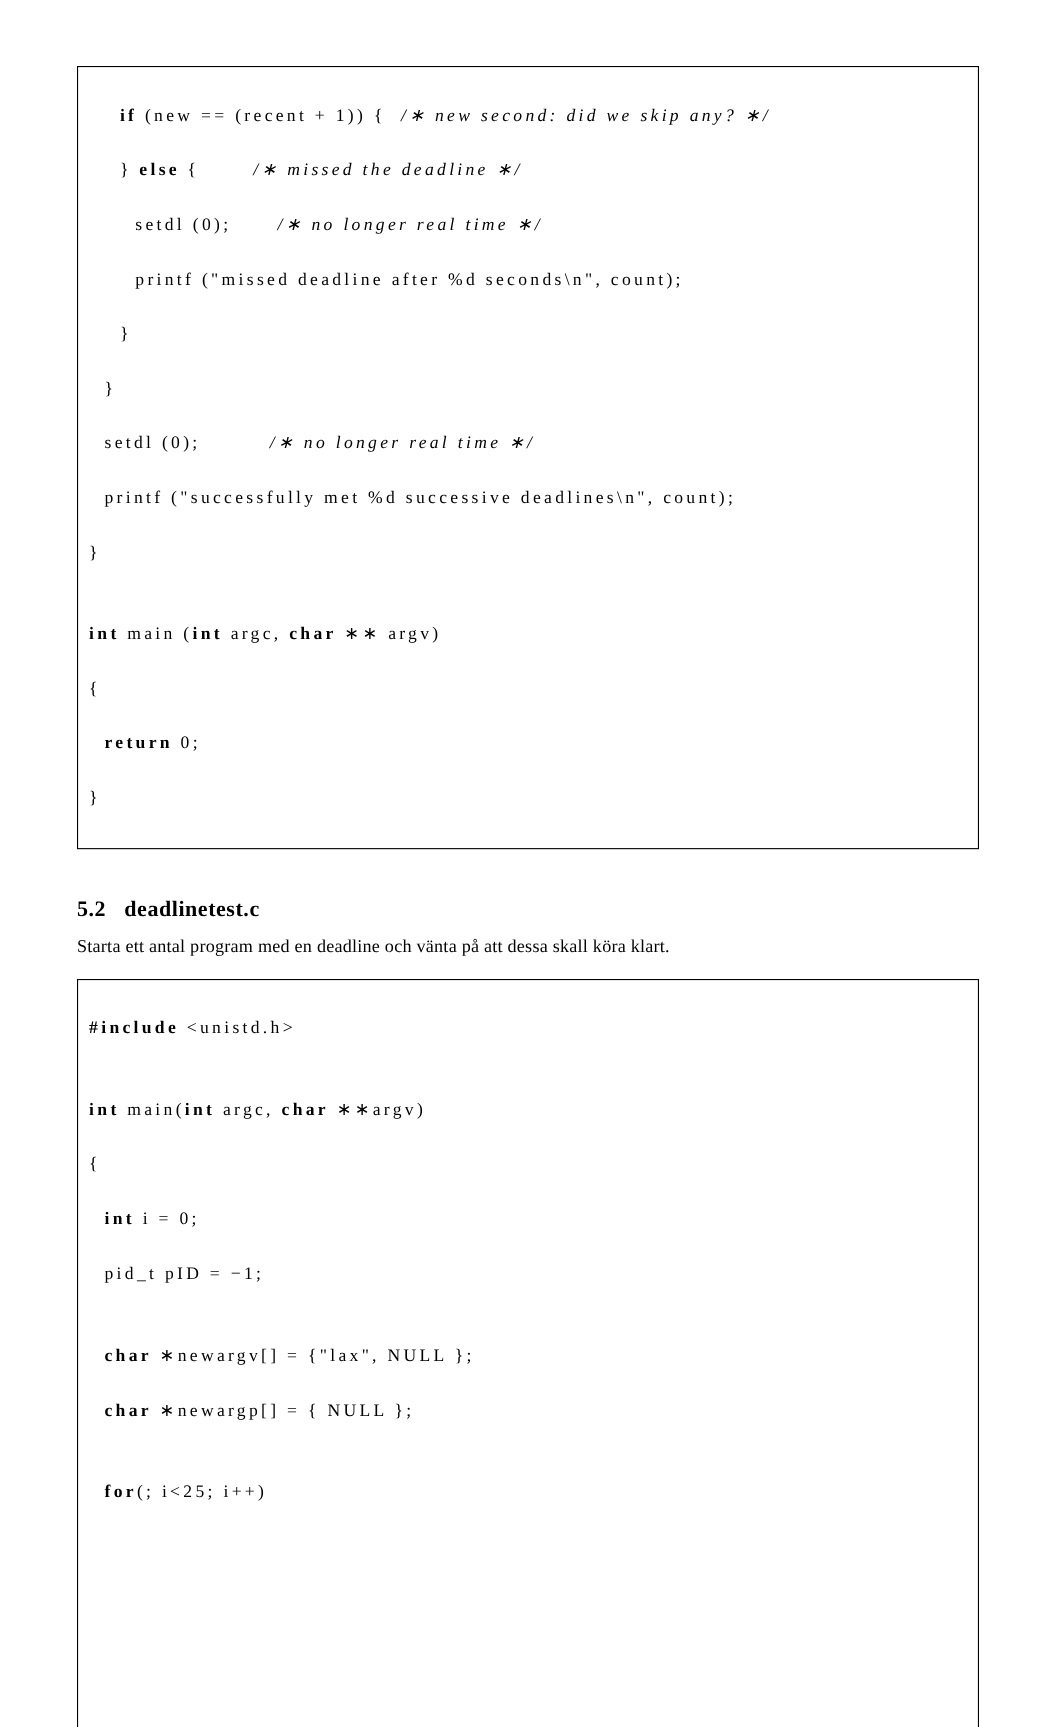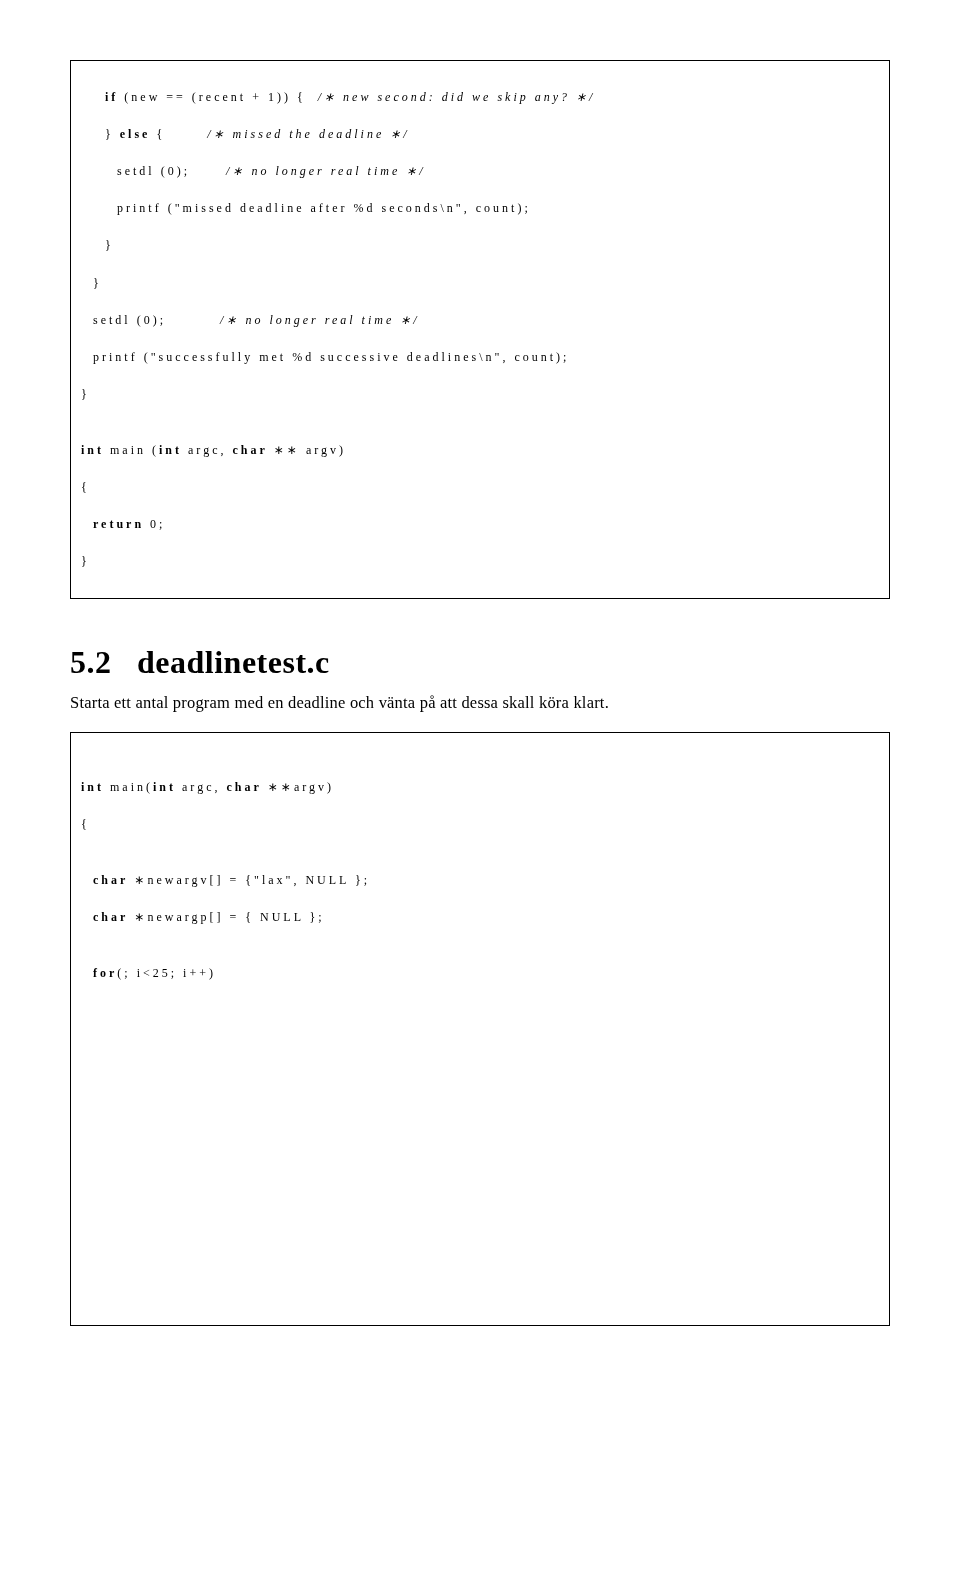--- a/index.html
+++ b/index.html
@@ -10,31 +10,31 @@
     padding: 60px 70px 40px 70px;
     background: #fff;
     line-height: 1.35;
   }
   .codebox {
     border: 1px solid #000;
     padding: 8px 10px 8px 10px;
     margin-bottom: 28px;
     font-family: "Times New Roman", Times, serif;
     letter-spacing: 3px;
-    font-size: 12px;
+    font-size: 16px;
     line-height: 1.55;
     white-space: pre;
     overflow: hidden;
   }
   .codebox .l { display: block; }
   .b { font-weight: bold; }
   .i { font-style: italic; }
   h2.sec {
     font-weight: bold;
-    font-size: 32px;
+    font-size: 20px;
     margin: 42px 0 8px 0;
     letter-spacing: 0.5px;
   }
   p.para {
     margin: 4px 0 18px 0;
     text-align: justify;
     letter-spacing: 0.2px;
   }
 </style>
 </head>
@@ -55,23 +55,26 @@
 <span class="l">{</span>
 <span class="l">  <span class="b">return</span> 0;</span>
 <span class="l">}</span>
 </div>
 
 <h2 class="sec"><span>5.2</span>&nbsp;&nbsp;&nbsp;<span>deadlinetest.c</span></h2>
 
 <p class="para">Starta ett antal program med en deadline och vänta på att dessa skall köra klart.</p>
 
 <div class="codebox">
+<span class="l"><span class="b">#include</span> &lt;unistd.h&gt;</span>
 <span class="l"></span>
 <span class="l"><span class="b">int</span> main(<span class="b">int</span> argc, <span class="b">char</span> ∗∗argv)</span>
 <span class="l">{</span>
+<span class="l">  <span class="b">int</span> i = 0;</span>
+<span class="l">  pid_t pID = −1;</span>
 <span class="l"></span>
 <span class="l">  <span class="b">char</span> ∗newargv[] = {"lax", NULL };</span>
 <span class="l">  <span class="b">char</span> ∗newargp[] = { NULL };</span>
 <span class="l"></span>
 <span class="l">  <span class="b">for</span>(; i&lt;25; i++)</span>
 
 
 
 
 

